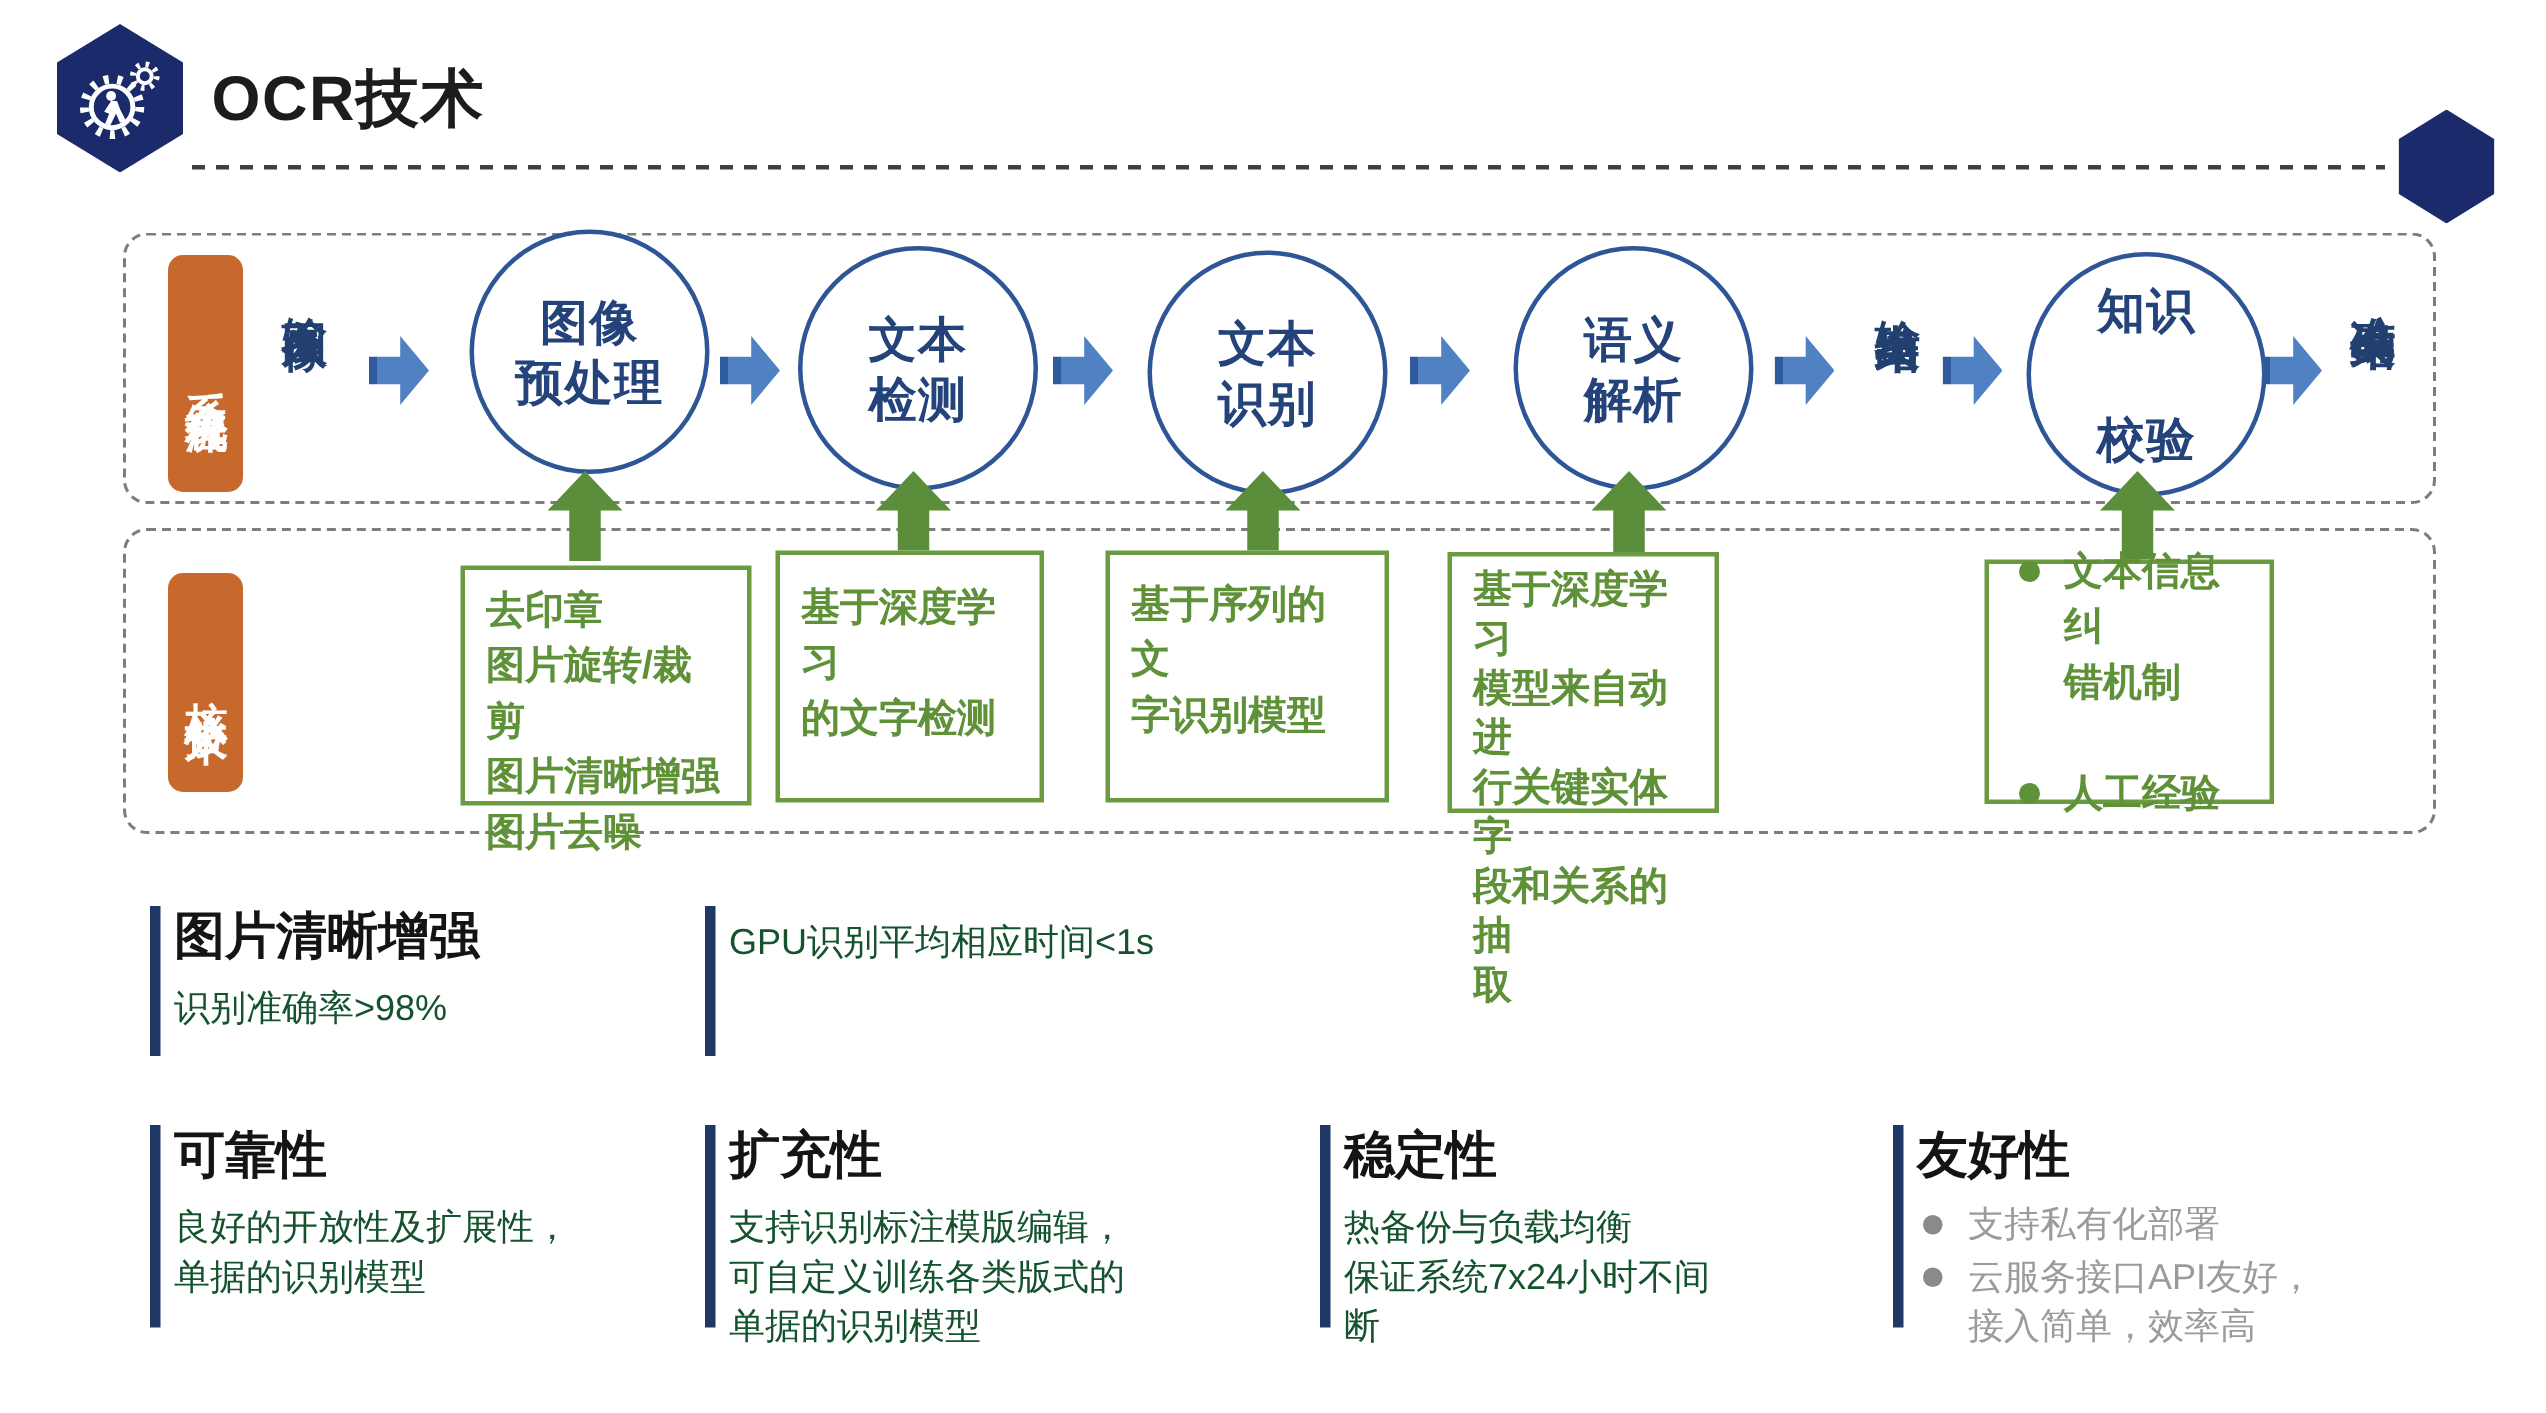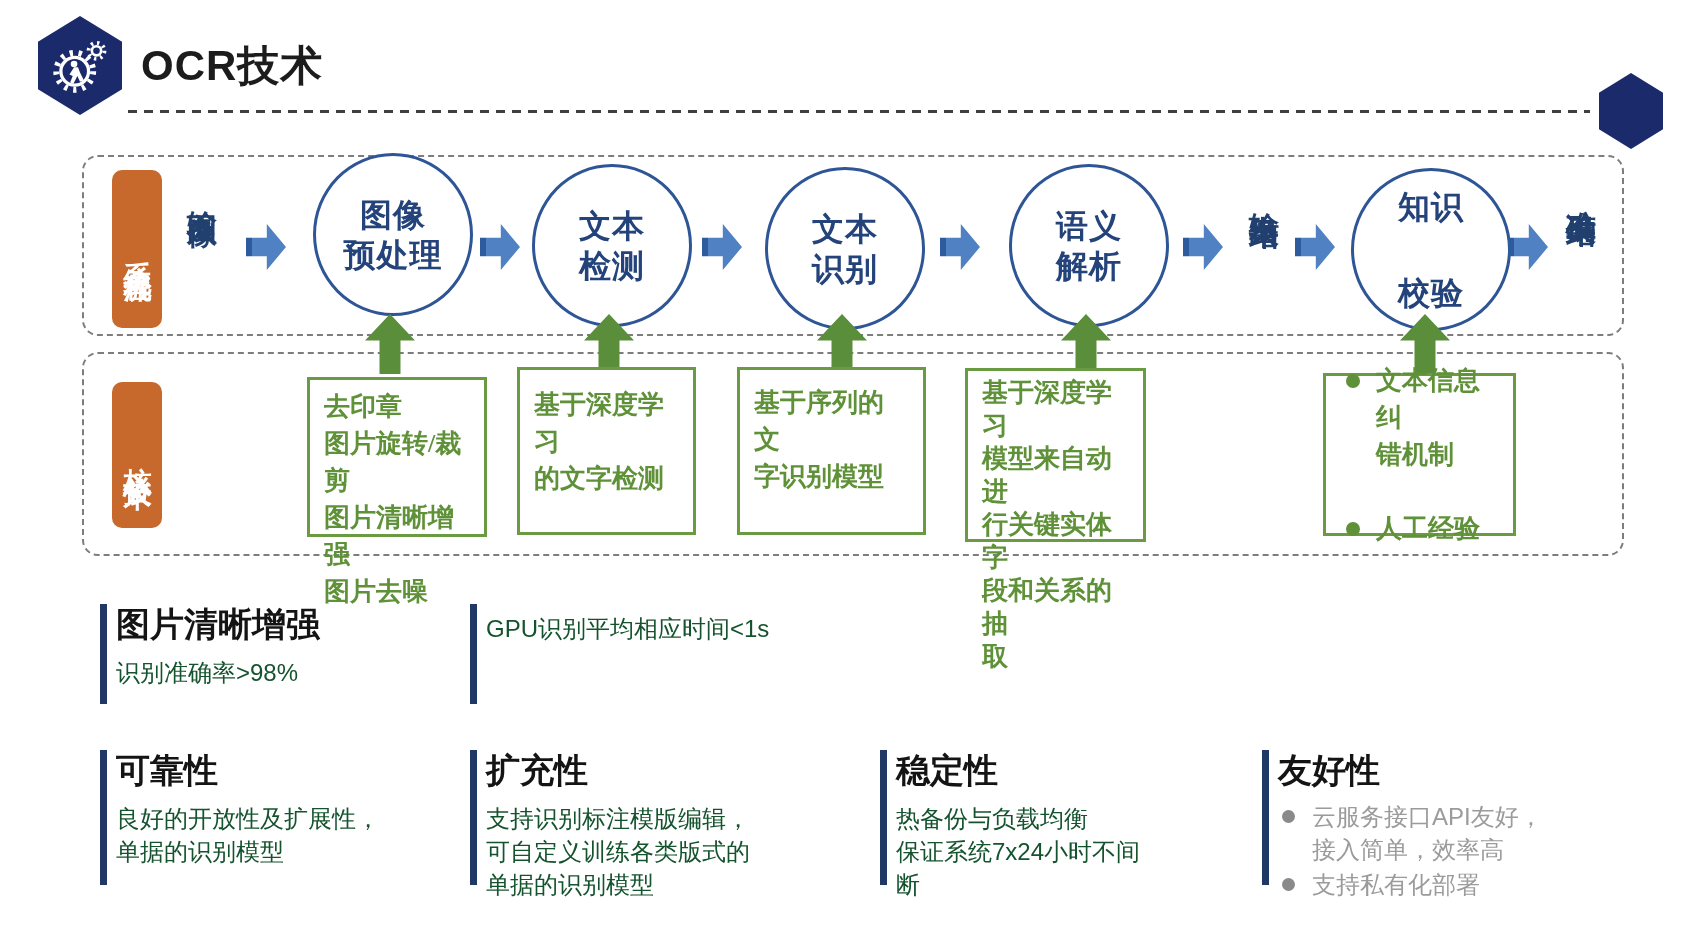--- a/index.html
+++ b/index.html
@@ -49,21 +49,21 @@
   .a5{left:1183px;} .a6{left:1295px;} .a7{left:1508px;}
 
   
   .arrow-up{position:absolute;top:314px;width:50px;height:60px;background:#5b8e3a;
             clip-path:polygon(50% 0,100% 44%,71% 44%,71% 100%,29% 100%,29% 44%,0 44%);}
   .u1{left:365px;} .u2{left:584px;} .u3{left:817px;} .u4{left:1061px;} .u5{left:1400px;}
 
   .gbox{position:absolute;border:3px solid #6a9b42;background:#fff;color:#5f9138;
         font-size:26px;line-height:37px;font-weight:600;padding:8px 14px;white-space:pre-line;
         box-sizing:border-box;}
-  .g1{left:307px;top:377px;width:180px;height:160px;font-family:Liberation Serif, serif;}
+  .g1{left:307px;top:377px;width:194px;height:160px;}
   .g2{left:517px;top:367px;width:179px;height:168px;padding-top:16px;}
   .g3{left:737px;top:367px;width:189px;height:168px;padding-top:14px;}
   .g4{left:965px;top:368px;width:181px;height:174px;line-height:33px;padding-top:5px;}
   .g5{left:1323px;top:373px;width:193px;height:163px;display:flex;flex-direction:column;
       justify-content:center;}
   .gbullets{list-style:none;margin:0;padding:0;}
   .gbullets li{position:relative;padding-left:36px;white-space:pre-line;}
   .gbullets li::before{content:"";position:absolute;left:6px;top:12px;width:14px;height:14px;
       border-radius:50%;background:#5f9138;}
 
@@ -205,19 +205,19 @@
     <div class="bar bar-t"></div>
     <h3>稳定性</h3>
     <div class="desc">热备份与负载均衡
 保证系统7x24小时不间
 断</div>
   </div>
   <div class="metric f4">
     <div class="bar bar-t"></div>
     <h3>友好性</h3>
     <ul class="fbullets">
+      <li>支持私有化部署</li>
       <li>云服务接口API友好，
 接入简单，效率高</li>
-      <li>支持私有化部署</li>
     </ul>
   </div>
 
 </div>
 
 </body></html>

